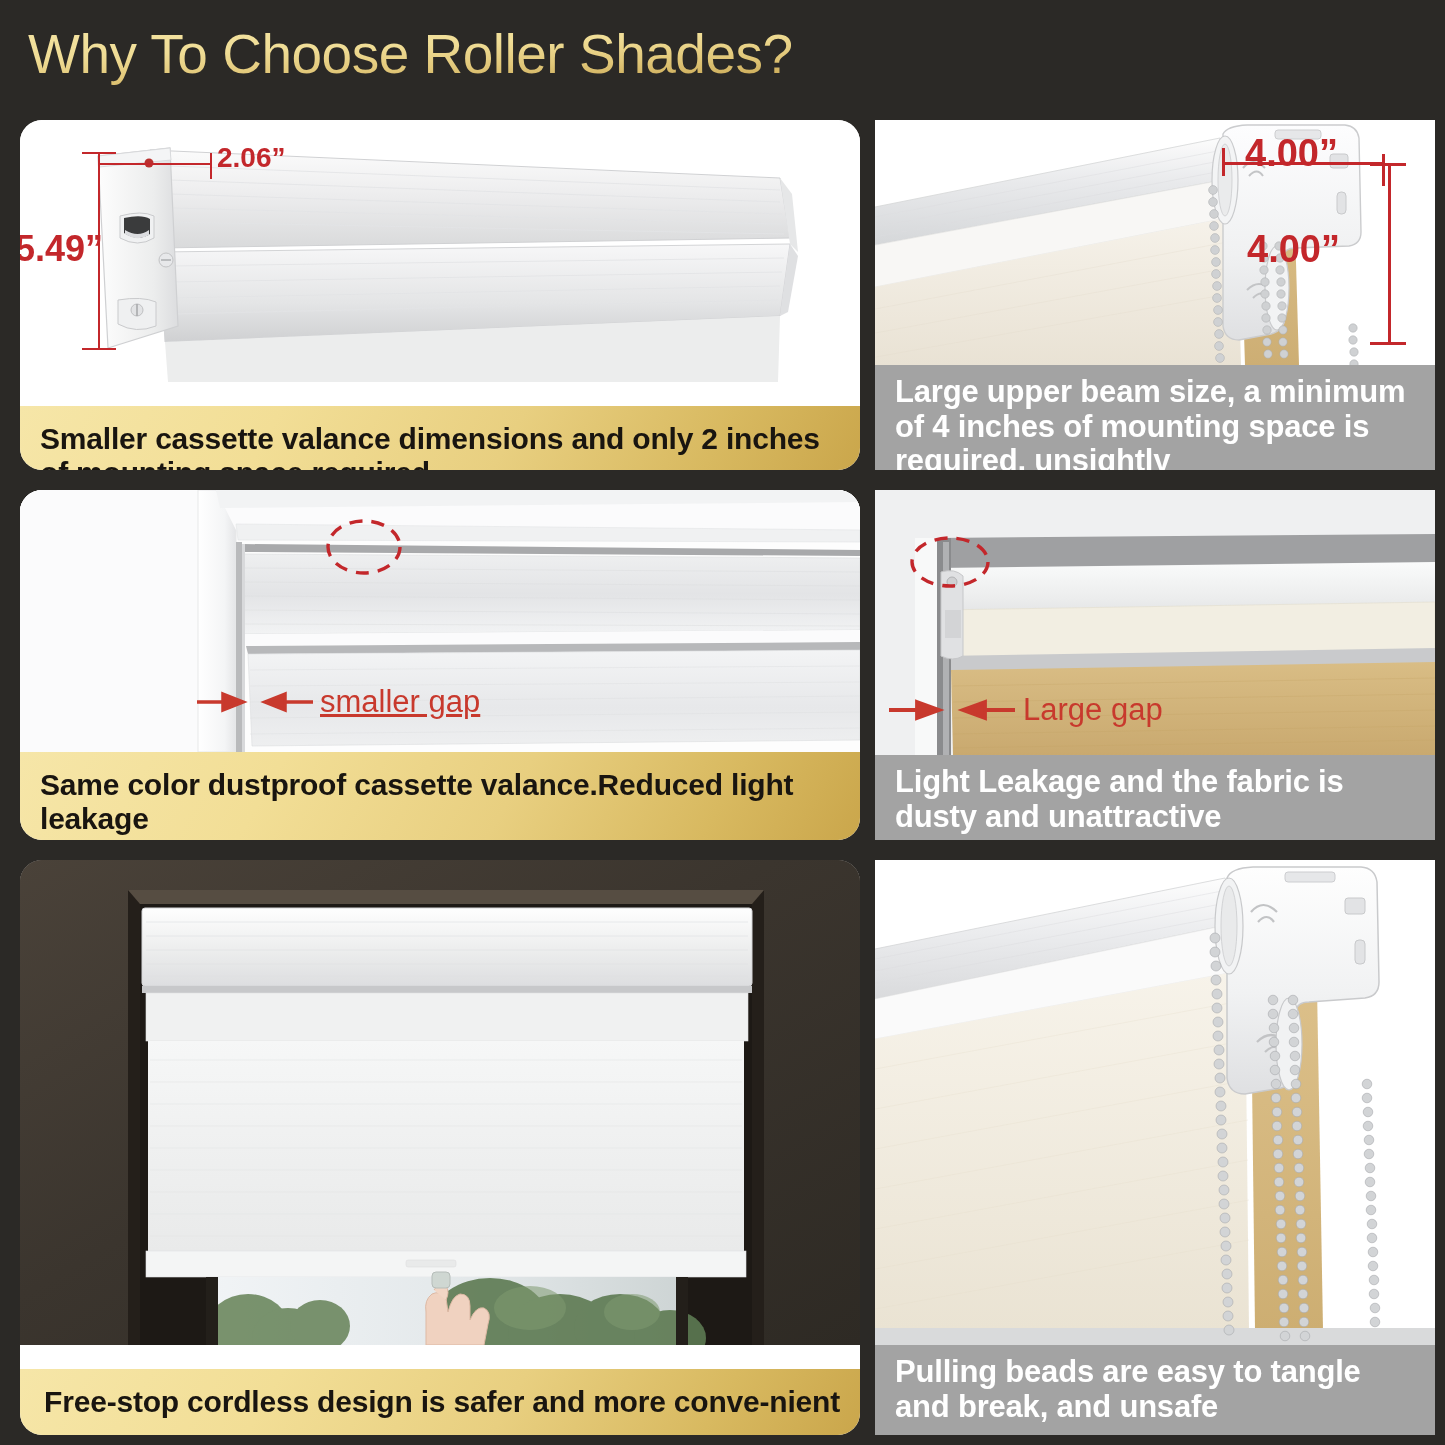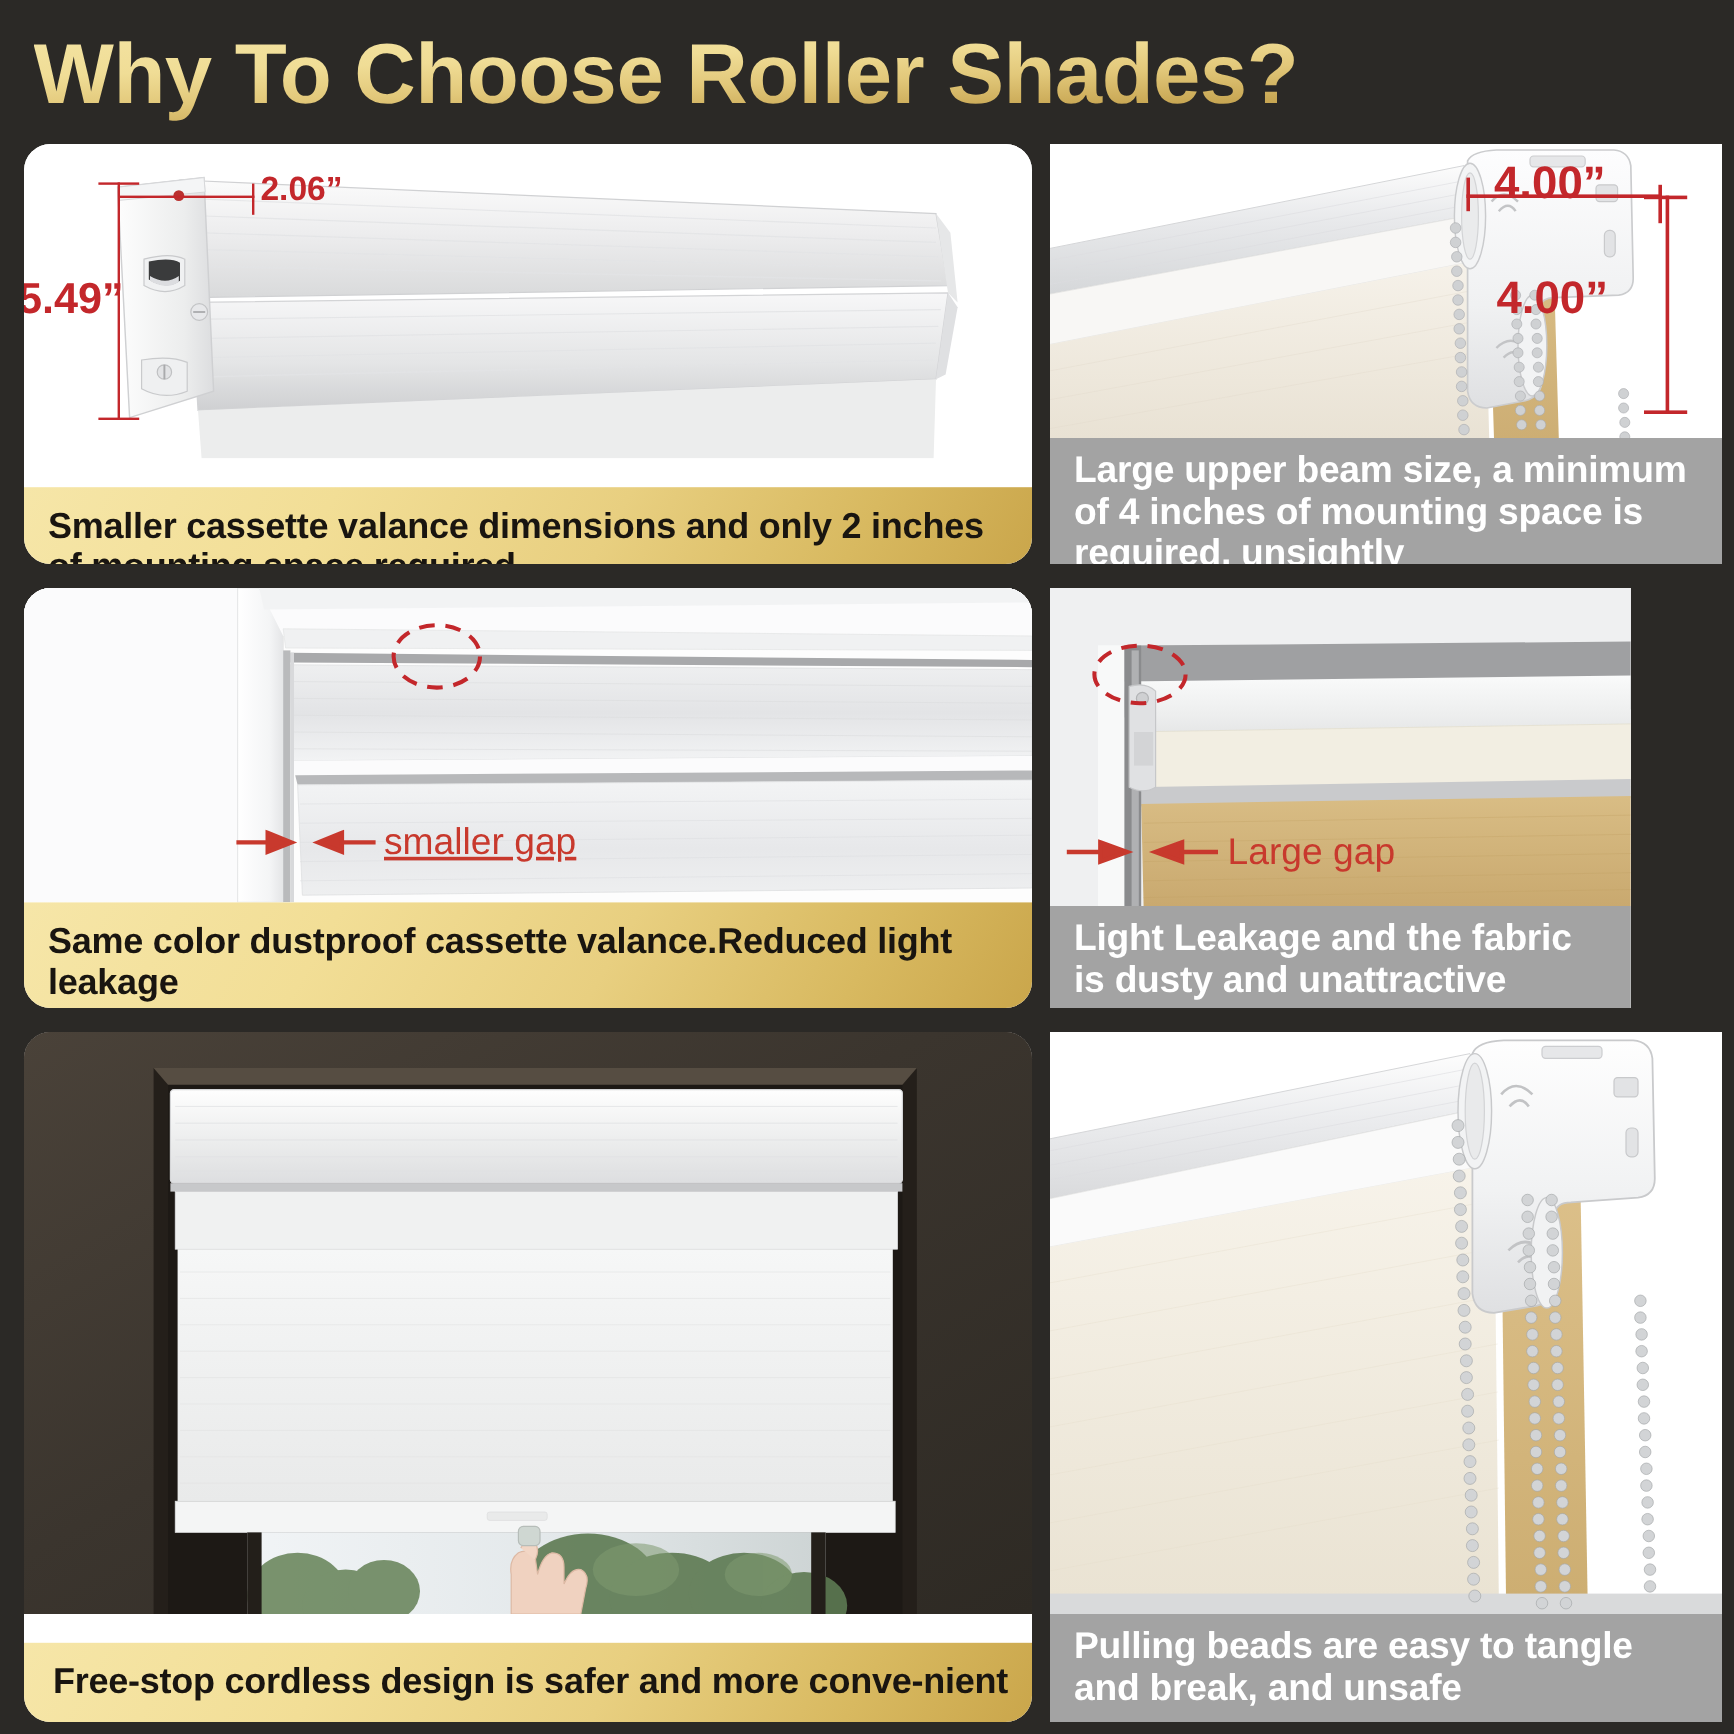--- a/index.html
+++ b/index.html
@@ -7,21 +7,21 @@
   body {
     background:#2b2926;
     font-family:"Liberation Sans", sans-serif;
     overflow:hidden;
     position:relative;
   }
 
   
   .title-bar { position:absolute; left:28px; top:22px; width:1200px; height:72px; }
   .title-text {
-    font-size:71px; font-weight:bold; letter-spacing:-0.5px; white-space:nowrap;
+    font-size:55px; font-weight:normal; letter-spacing:-0.5px; white-space:nowrap;
     background:linear-gradient(178deg,#f4e4a4 0%,#f0dd96 34%,#e2c87a 56%,#c9a855 78%,#b89440 100%);
     -webkit-background-clip:text; background-clip:text; color:transparent;
     -webkit-text-fill-color:transparent;
     text-shadow:none;
     font-family:"Liberation Sans", sans-serif;
   }
 
   
   .grid { position:absolute; left:0; top:110px; width:1445px; height:1335px; }
 
@@ -320,21 +320,21 @@
       <path d="M2,22 L28,22 M28,14 L48,22 L28,30 Z" fill="#c8392d" stroke="#c8392d" stroke-width="3.5"></path>
       <path d="M118,22 L90,22 M90,14 L70,22 L90,30 Z" fill="#c8392d" stroke="#c8392d" stroke-width="3.5"></path>
     </svg>
     <div class="gap-label" style="left:300px; top:194px;text-decoration:underline;">smaller gap</div>
 
     <div class="caption good" style="height:88px;">
       <div class="cap-text">Same color dustproof cassette valance.Reduced light leakage</div>
     </div>
   </div>
 
-  <div class="card bad" style="left:875px; top:380px; width:484px; height:350px;">
+  <div class="card bad" style="left:875px; top:380px; width:560px; height:350px;">
     <div class="photo" style="height:265px; background:#eceded;">
       <svg width="560" height="265" viewBox="0 0 560 265">
         <defs>
           <linearGradient id="beamwhite" x1="0" y1="0" x2="0" y2="1">
             <stop offset="0%" stop-color="#fafbfb"></stop>
               <stop offset="55%" stop-color="#eceded"></stop>
               <stop offset="100%" stop-color="#dcdddf"></stop>
           </linearGradient>
           <linearGradient id="tanfab" x1="0" y1="0" x2="0" y2="1">
             <stop offset="0%" stop-color="#d9bd85"></stop>

